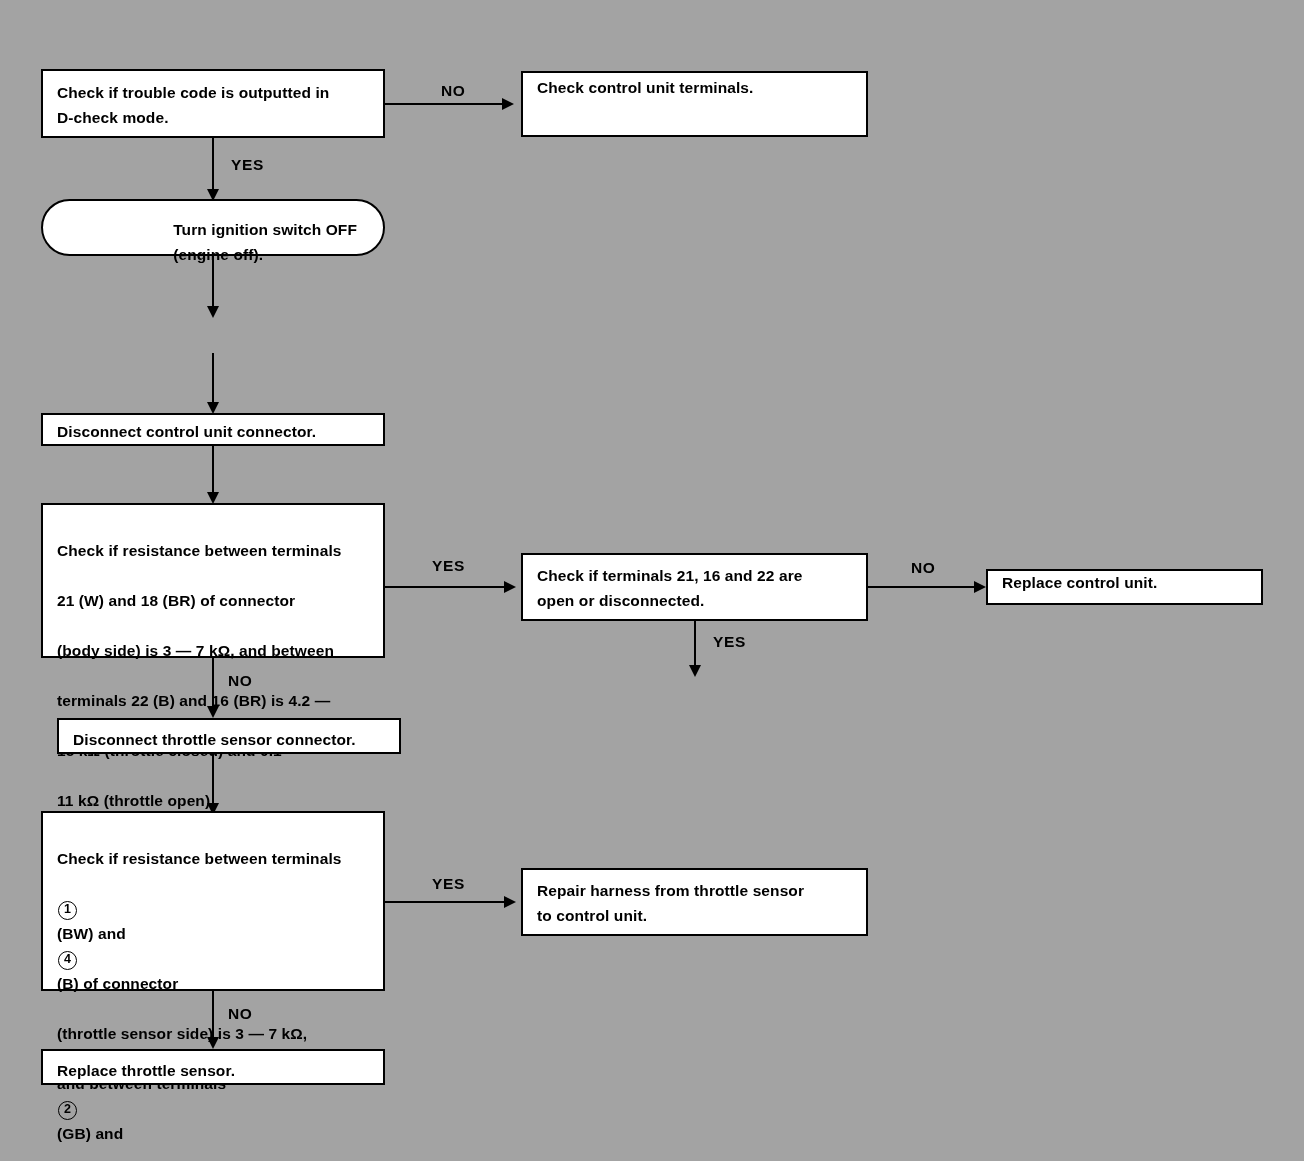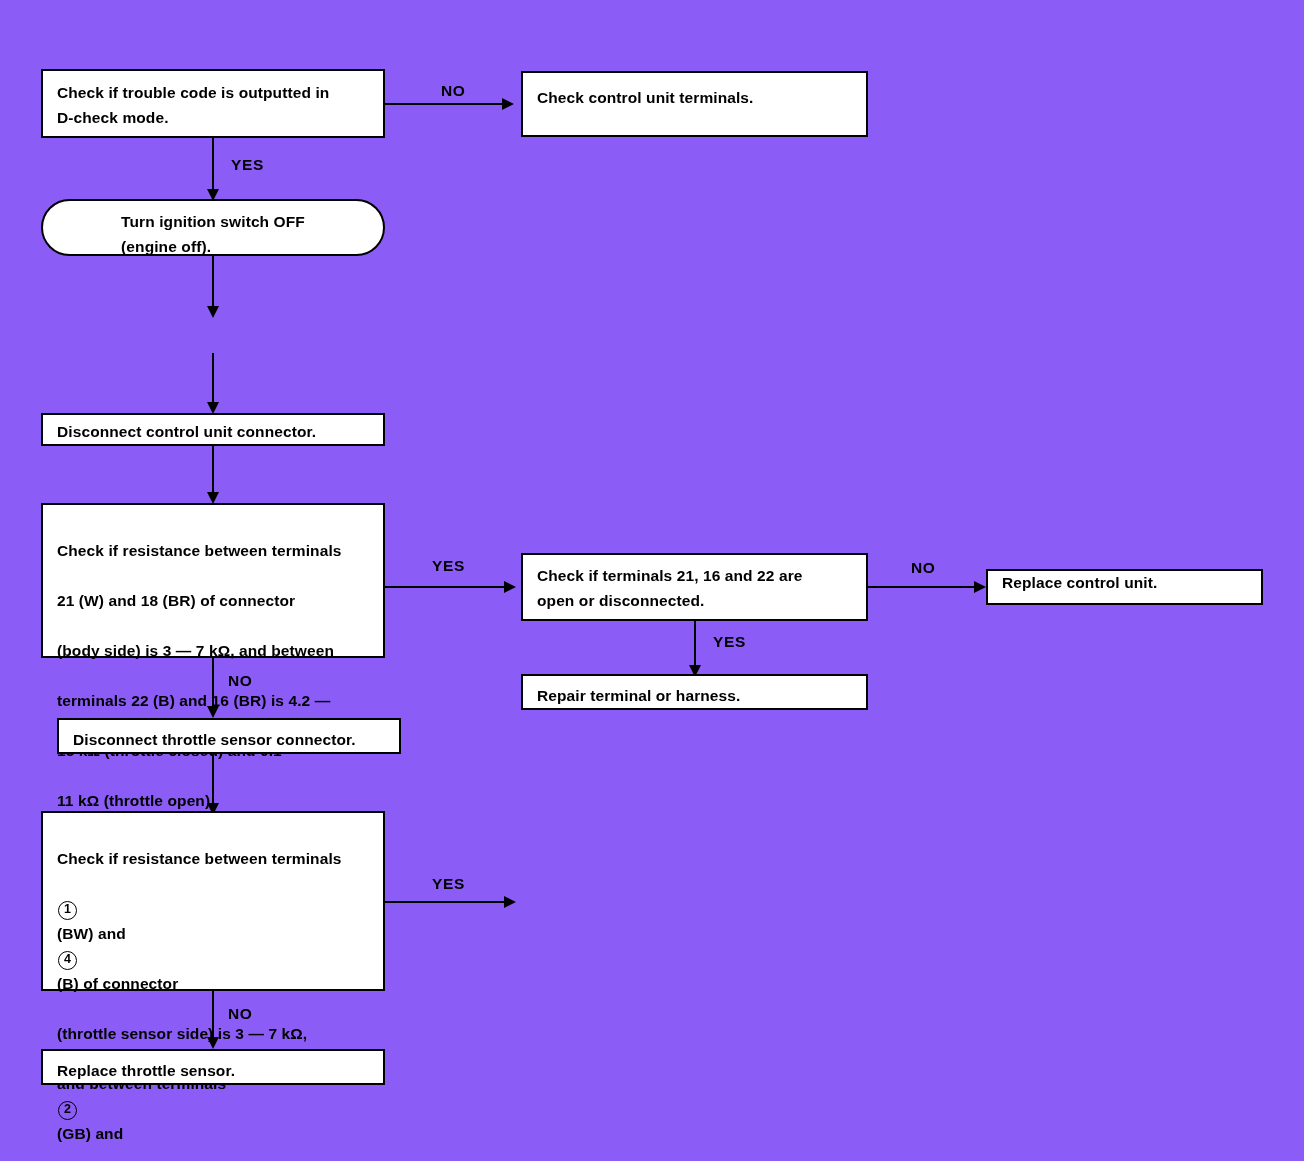--- a/index.html
+++ b/index.html
@@ -5,21 +5,21 @@
 <style>
   html, body {
     margin: 0;
     padding: 0;
     background: #ffffff;
   }
   #canvas {
     position: relative;
     width: 1304px;
     height: 1161px;
-    background: #8b5cf6;
+    background: #a3a3a3;
     font-family: "Liberation Sans", sans-serif;
     overflow: hidden;
   }
   
   .node {
     position: absolute;
     box-sizing: border-box;
     border: 2px solid #000000;
     background: #ffffff;
     color: #000000;
@@ -29,23 +29,23 @@
     letter-spacing: 0.1px;
     padding: 9px 14px;
     display: flex;
     align-items: flex-start;
   }
   .node.center {
     align-items: flex-end;
   }
   .node.stadium {
     border-radius: 500px;
-    justify-content: center;
+    justify-content: flex-end;
     text-align: center;
-    padding: 8px 26px;
+    padding: 16px 26px;
   }
   .node .txt {
     display: block;
     white-space: pre-line;
   }
   
   .circnum {
     display: inline-block;
     width: 17px;
     height: 17px;
@@ -103,21 +103,21 @@
   <div class="node" style="left:41px; top:69px; width:344px; height:69px;">
     <span class="txt">Check if trouble code is outputted in
 D-check mode.</span>
   </div>
 
   <div class="line-h" style="left:385px; top:103px; width:117px;"></div>
   <div class="arrow-right" style="left:502px; top:98px;"></div>
   <div class="edge-label" style="left:441px; top:82px;">NO</div>
 
   <div class="node center" style="left:521px; top:71px; width:347px; height:66px; padding-top:0; padding-bottom:0; align-items:flex-start;">
-    <span class="txt" style="margin-top:12px;">Check control unit terminals.</span>
+    <span class="txt" style="margin-top:2px;">Check control unit terminals.</span>
   </div>
 
   <div class="line-v" style="left:212px; top:138px; height:57px;"></div>
   <div class="arrow-down" style="left:207px; top:189px;"></div>
   <div class="edge-label" style="left:231px; top:156px;">YES</div>
 
   <div class="node stadium" style="left:41px; top:199px; width:344px; height:57px;">
     <span class="txt" style="text-align:left;">Turn ignition switch OFF
 (engine off).</span>
   </div>
@@ -161,23 +161,20 @@
   <div class="edge-label" style="left:911px; top:559px;">NO</div>
 
   <div class="node center" style="left:986px; top:569px; width:277px; height:36px; padding-top:0; padding-bottom:8px;">
     <span class="txt">Replace control unit.</span>
   </div>
 
   <div class="line-v" style="left:694px; top:621px; height:51px;"></div>
   <div class="arrow-down" style="left:689px; top:665px;"></div>
   <div class="edge-label" style="left:713px; top:633px;">YES</div>
 
-  <div class="node center" style="left:521px; top:674px; width:347px; height:36px; padding-top:0; padding-bottom:0;">
-    <span class="txt">Repair terminal or harness.</span>
-  </div>
 
   <div class="line-v" style="left:212px; top:658px; height:55px;"></div>
   <div class="arrow-down" style="left:207px; top:706px;"></div>
   <div class="edge-label" style="left:228px; top:672px;">NO</div>
 
   <div class="node center" style="left:57px; top:718px; width:344px; height:36px; padding-top:0; padding-bottom:0;">
     <span class="txt">Disconnect throttle sensor connector.</span>
   </div>
 
   <div class="line-v" style="left:212px; top:754px; height:56px;"></div>
@@ -198,20 +195,24 @@
       <br>
       <br>
       
     </span>
   </div>
 
   <div class="line-h" style="left:385px; top:901px; width:119px;"></div>
   <div class="arrow-right" style="left:504px; top:896px;"></div>
   <div class="edge-label" style="left:432px; top:875px;">YES</div>
 
+  <div class="node" style="left:521px; top:868px; width:347px; height:68px; padding-top:8px;">
+    <span class="txt">Repair harness from throttle sensor
+to control unit.</span>
+  </div>
 
   <div class="line-v" style="left:212px; top:991px; height:53px;"></div>
   <div class="arrow-down" style="left:207px; top:1037px;"></div>
   <div class="edge-label" style="left:228px; top:1005px;">NO</div>
 
   <div class="node center" style="left:41px; top:1049px; width:344px; height:36px; padding-top:0; padding-bottom:0;">
     <span class="txt">Replace throttle sensor.</span>
   </div>
 
 </div>

